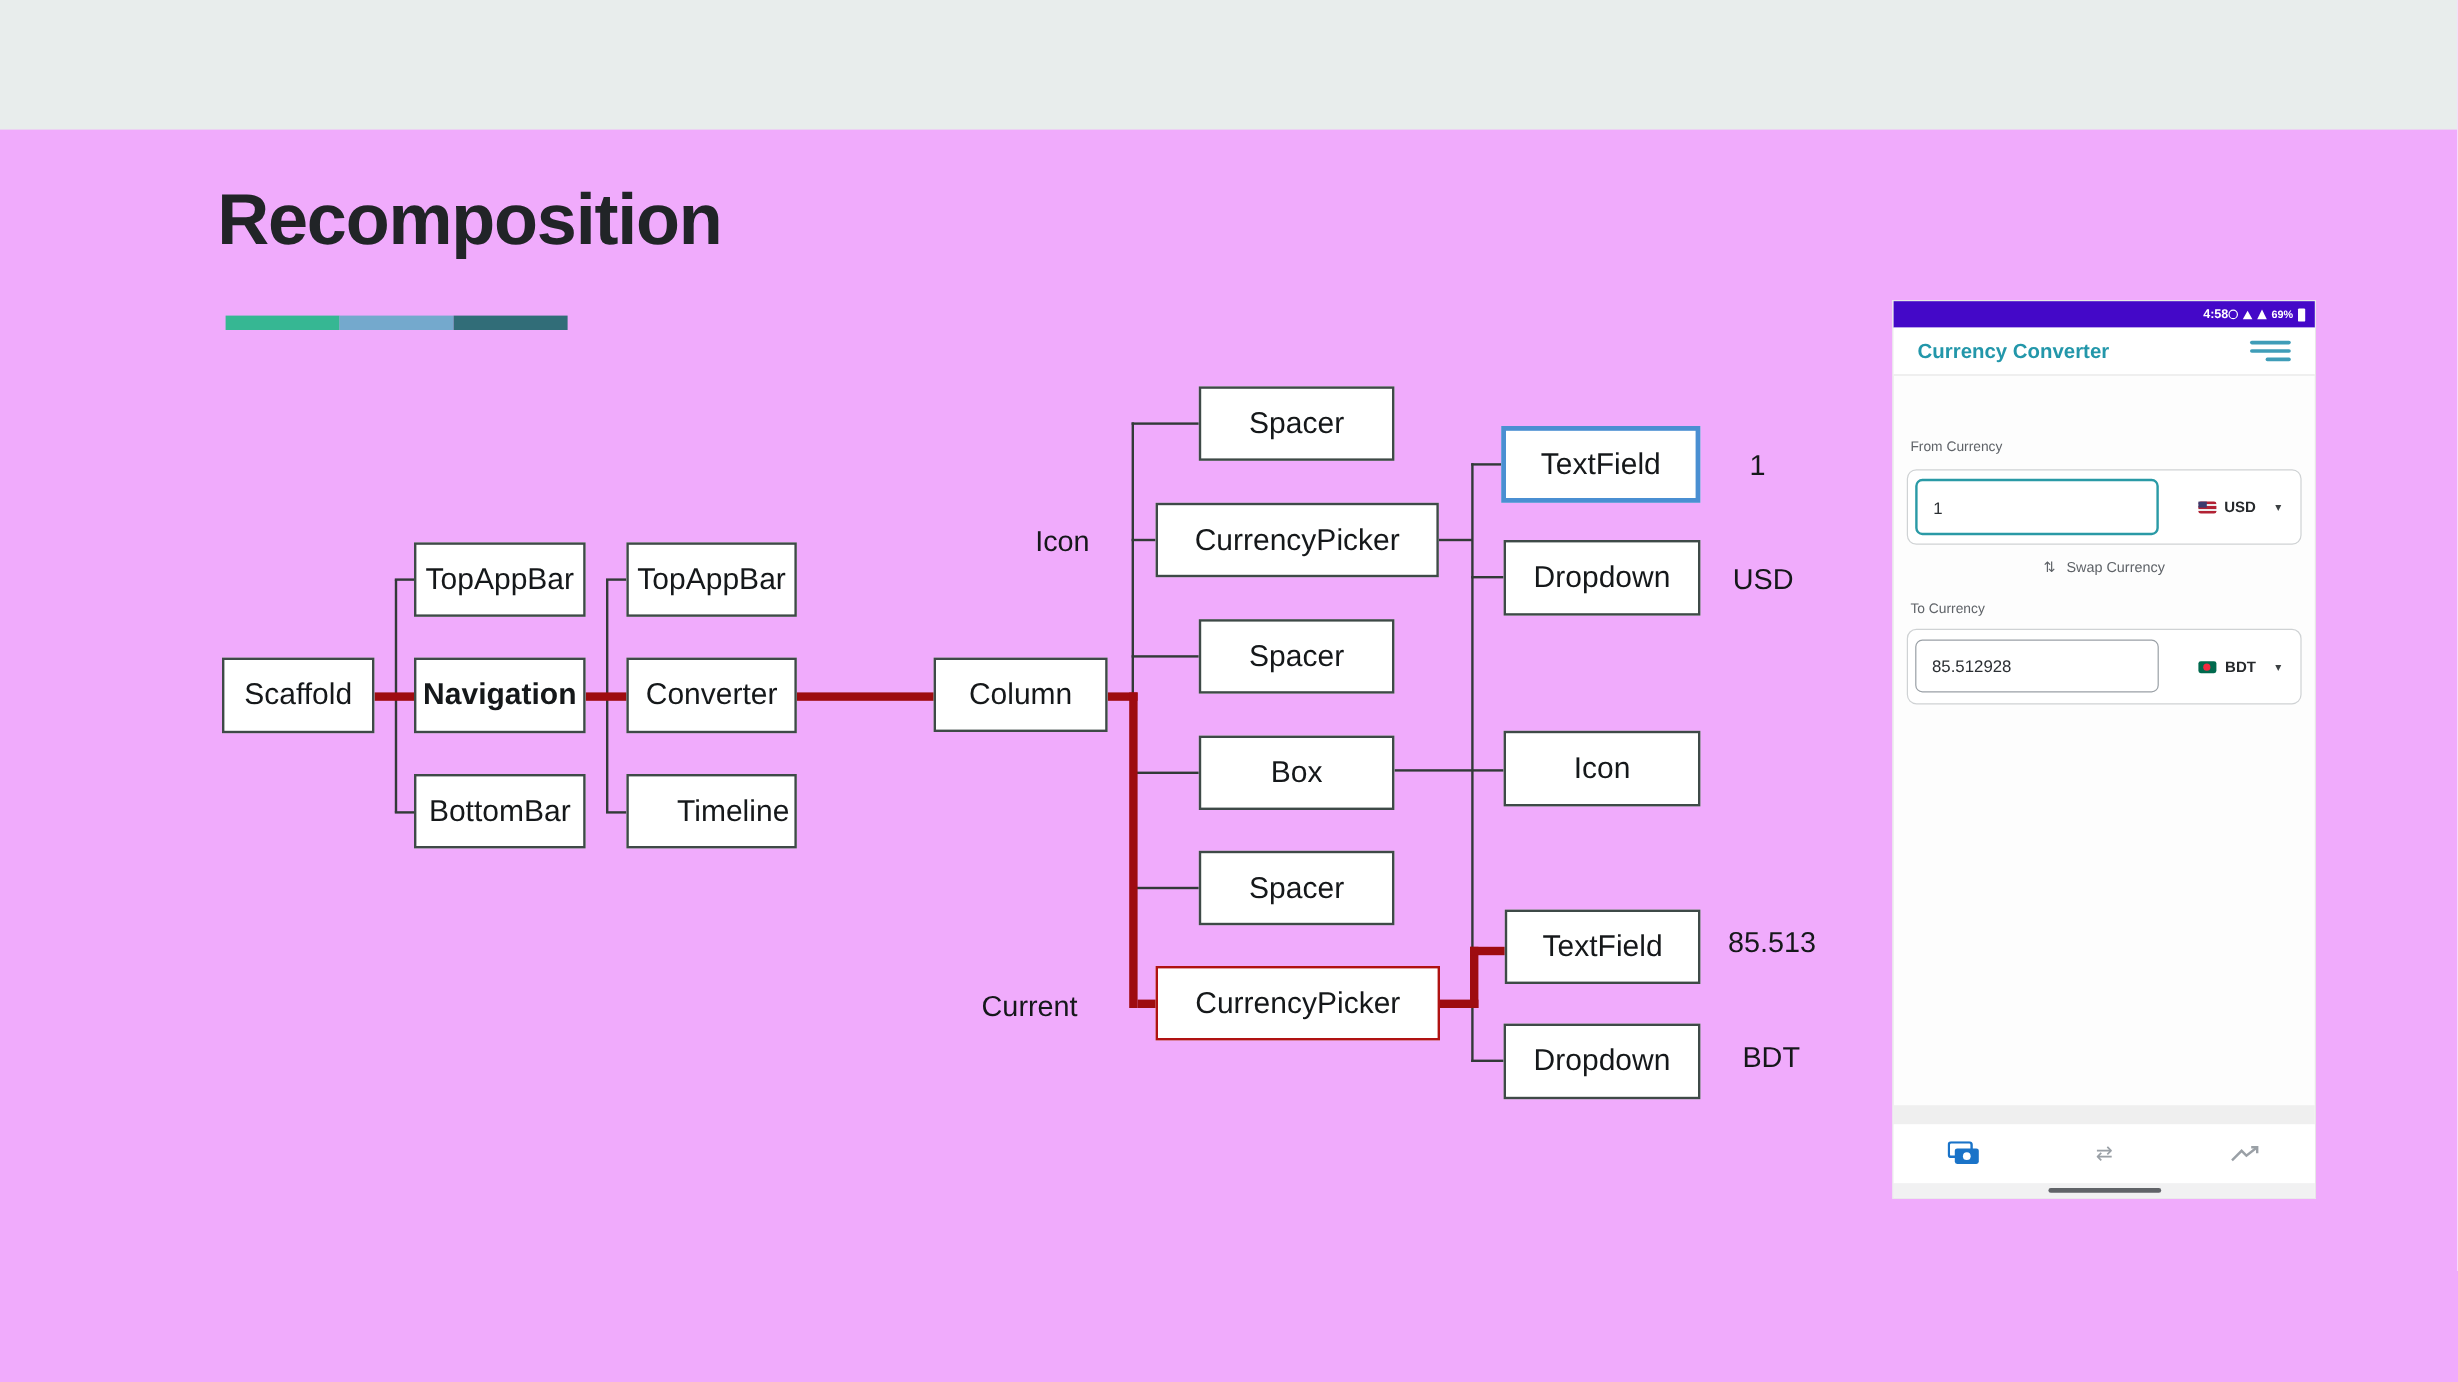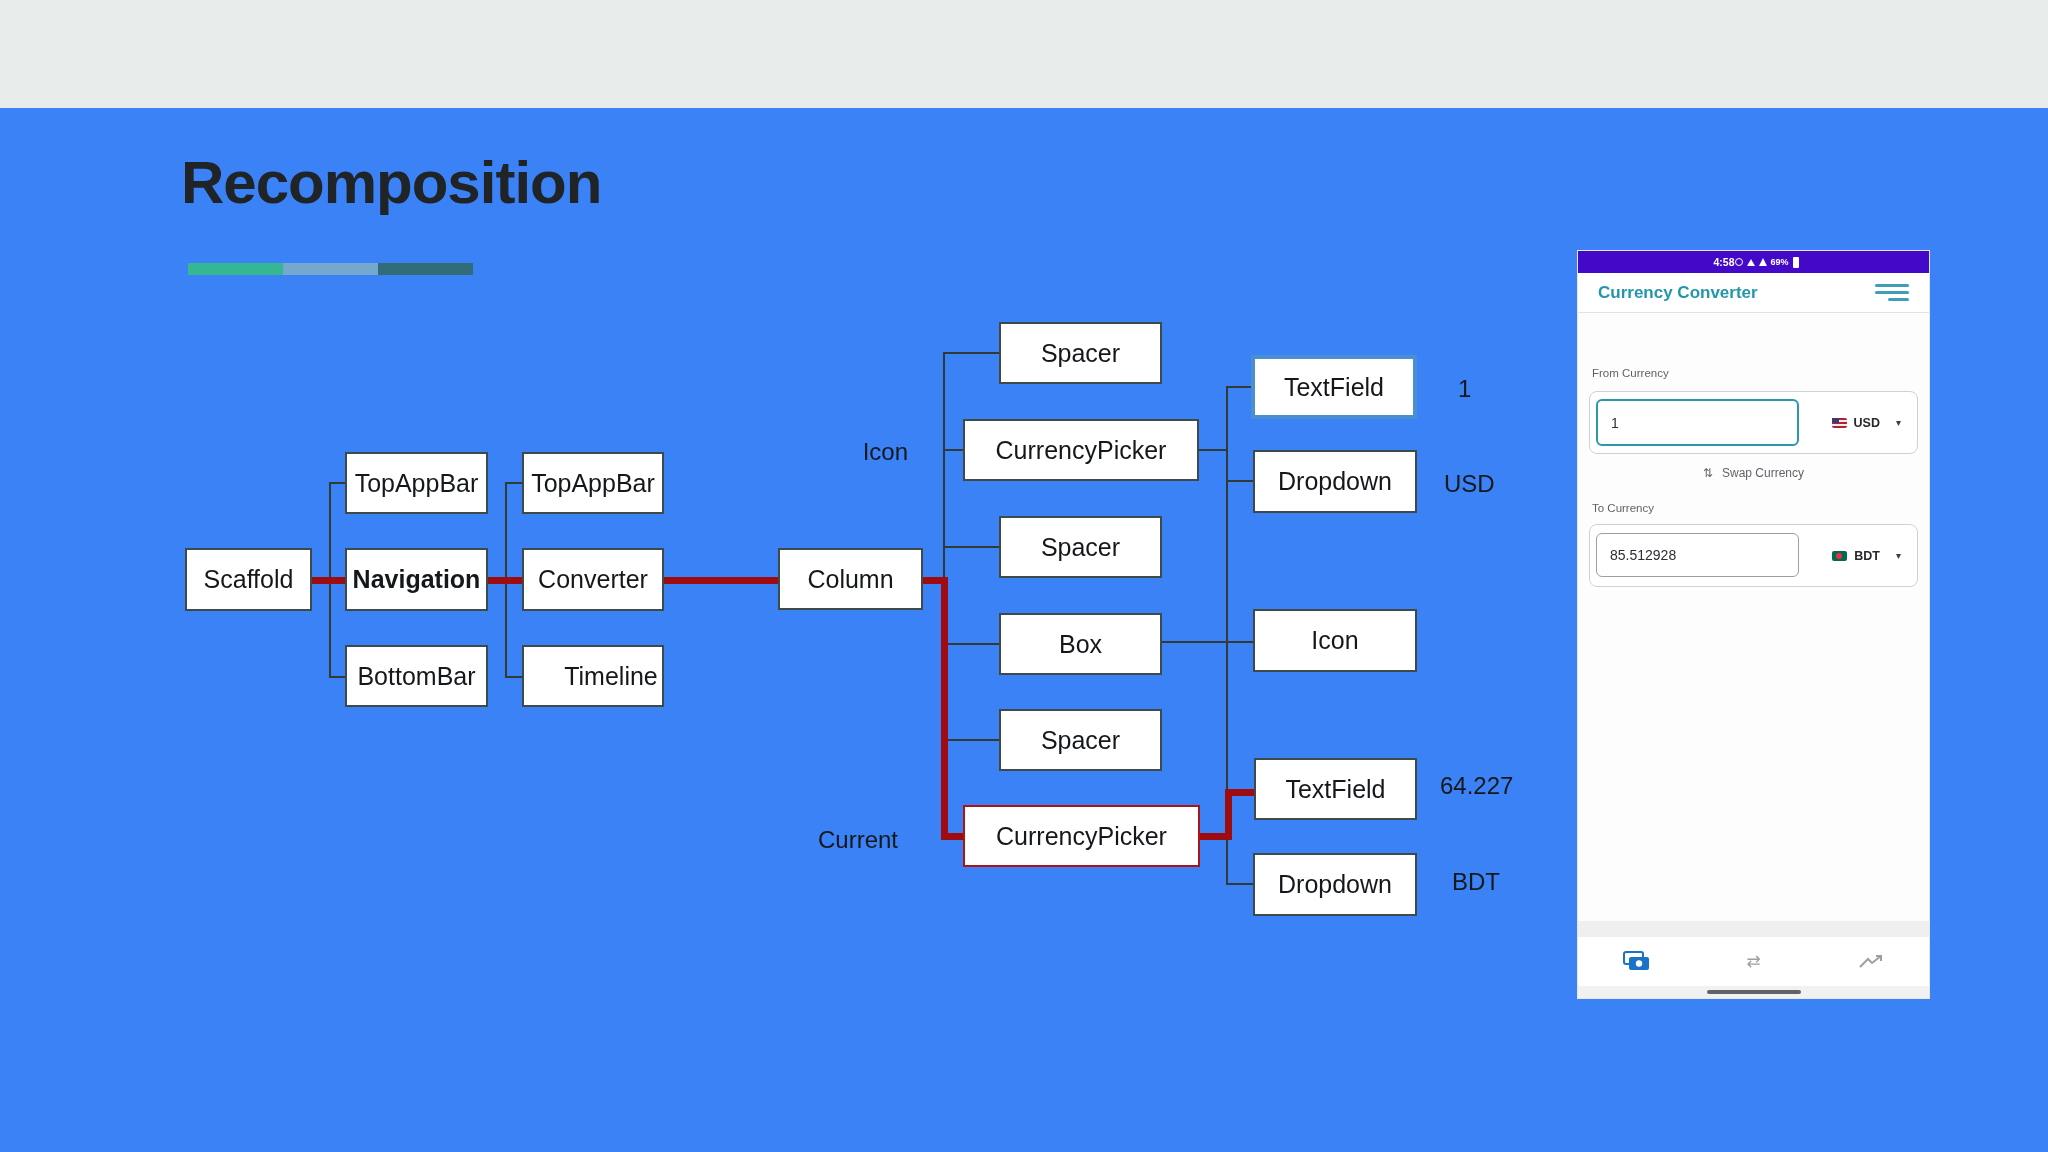--- a/index.html
+++ b/index.html
@@ -1,16 +1,16 @@
 <!DOCTYPE html>
 <html><head>
 <meta charset="utf-8">
 <style>
   html,body{margin:0;padding:0;background:#fff;}
-  .slide{position:relative;width:2048px;height:1152px;background:#3b82f6;overflow:hidden;
+  .slide{position:relative;width:2048px;height:1152px;background:#f0abfc;overflow:hidden;
          font-family:"Liberation Sans",sans-serif;}
   .topband{position:absolute;left:0;top:0;width:2048px;height:108px;background:#e8edec;}
   .title{position:absolute;left:181px;top:148px;margin:0;font-size:60px;font-weight:800;
          letter-spacing:-1px;color:#212427;}
   .accentbar{position:absolute;left:188px;top:263px;height:12px;display:flex;}
   .accentbar span{display:inline-block;height:12px;width:95px;}
   .seg1{background:#36b793;} .seg2{background:#74a9cd;} .seg3{background:#316d78;}
 
   
   #diagram{position:absolute;inset:0;}
@@ -19,21 +19,21 @@
   .node.blue{border:4px solid #4a8fd2;}
   .node.red{border:2.5px solid #b01212;}
   .cline{position:absolute;background:#323a38;z-index:1;}
   .rline{position:absolute;background:#9e0c10;z-index:2;}
   .ann{position:absolute;font-size:24px;color:#15181a;z-index:3;}
 
   
   .phone{position:absolute;left:1577px;top:250px;width:351px;height:747px;background:#fdfdfd;
          border:1px solid #e7e7e7;box-sizing:content-box;}
   .p-status{position:absolute;top:0;left:0;right:0;height:22px;background:#4408c8;
-            display:flex;justify-content:center;align-items:center;padding:0 8px 0 13px;box-sizing:border-box;}
+            display:flex;justify-content:flex-end;align-items:center;padding:0 8px 0 13px;box-sizing:border-box;}
   .p-time{color:#fff;font-size:10.5px;font-weight:bold;}
   .p-staticons{display:flex;align-items:center;gap:4px;}
   .si-alarm{width:8px;height:8px;border:1.5px solid #fff;border-radius:50%;box-sizing:border-box;}
   .si-tri{width:0;height:0;border-left:4px solid transparent;border-right:4px solid transparent;border-bottom:8px solid #fff;}
   .si-tri.small{border-bottom-width:7px;}
   .si-pct{color:#fff;font-size:9px;font-weight:bold;}
   .si-batt{width:6px;height:11px;background:#fff;border-radius:1px;}
   .p-appbar{position:absolute;top:22px;left:0;right:0;height:40px;background:#fff;
             border-bottom:1px solid #e4e4e4;display:flex;align-items:center;justify-content:space-between;
             padding:0 20px;box-sizing:border-box;}
@@ -126,21 +126,21 @@
       <div class="node red" style="left: 963px; top: 805px; width: 237px; height: 62px;">CurrencyPicker</div>
       <div class="node blue" style="left: 1251px; top: 355px; width: 166px; height: 64px;">TextField</div>
       <div class="node" style="left: 1253px; top: 450px; width: 164px; height: 63px;">Dropdown</div>
       <div class="node" style="left: 1253px; top: 609px; width: 164px; height: 63px;">Icon</div>
       <div class="node" style="left: 1254px; top: 758px; width: 163px; height: 62px;">TextField</div>
       <div class="node" style="left: 1253px; top: 853px; width: 164px; height: 63px;">Dropdown</div>
       <div class="ann" style="left: 790px; top: 438px; width: 118px; height: 30px; text-align: right;">Icon</div>
       <div class="ann" style="left: 776px; top: 826px; width: 122px; height: 30px; text-align: right;">Current</div>
       <div class="ann" style="left: 1458px; top: 375px; width: 40px; height: 30px; text-align: left;">1</div>
       <div class="ann" style="left: 1444px; top: 470px; width: 80px; height: 30px; text-align: left;">USD</div>
-      <div class="ann" style="left: 1440px; top: 772px; width: 110px; height: 30px; text-align: left;">64.227</div>
+      <div class="ann" style="left: 1440px; top: 772px; width: 110px; height: 30px; text-align: left;">85.513</div>
       <div class="ann" style="left: 1452px; top: 868px; width: 80px; height: 30px; text-align: left;">BDT</div>
     </div>
 
   <div class="phone">
     <div class="p-status">
       <span class="p-time">4:58</span>
       <span class="p-staticons">
         <span class="si-alarm"></span>
         <span class="si-tri small"></span>
         <span class="si-tri"></span>

